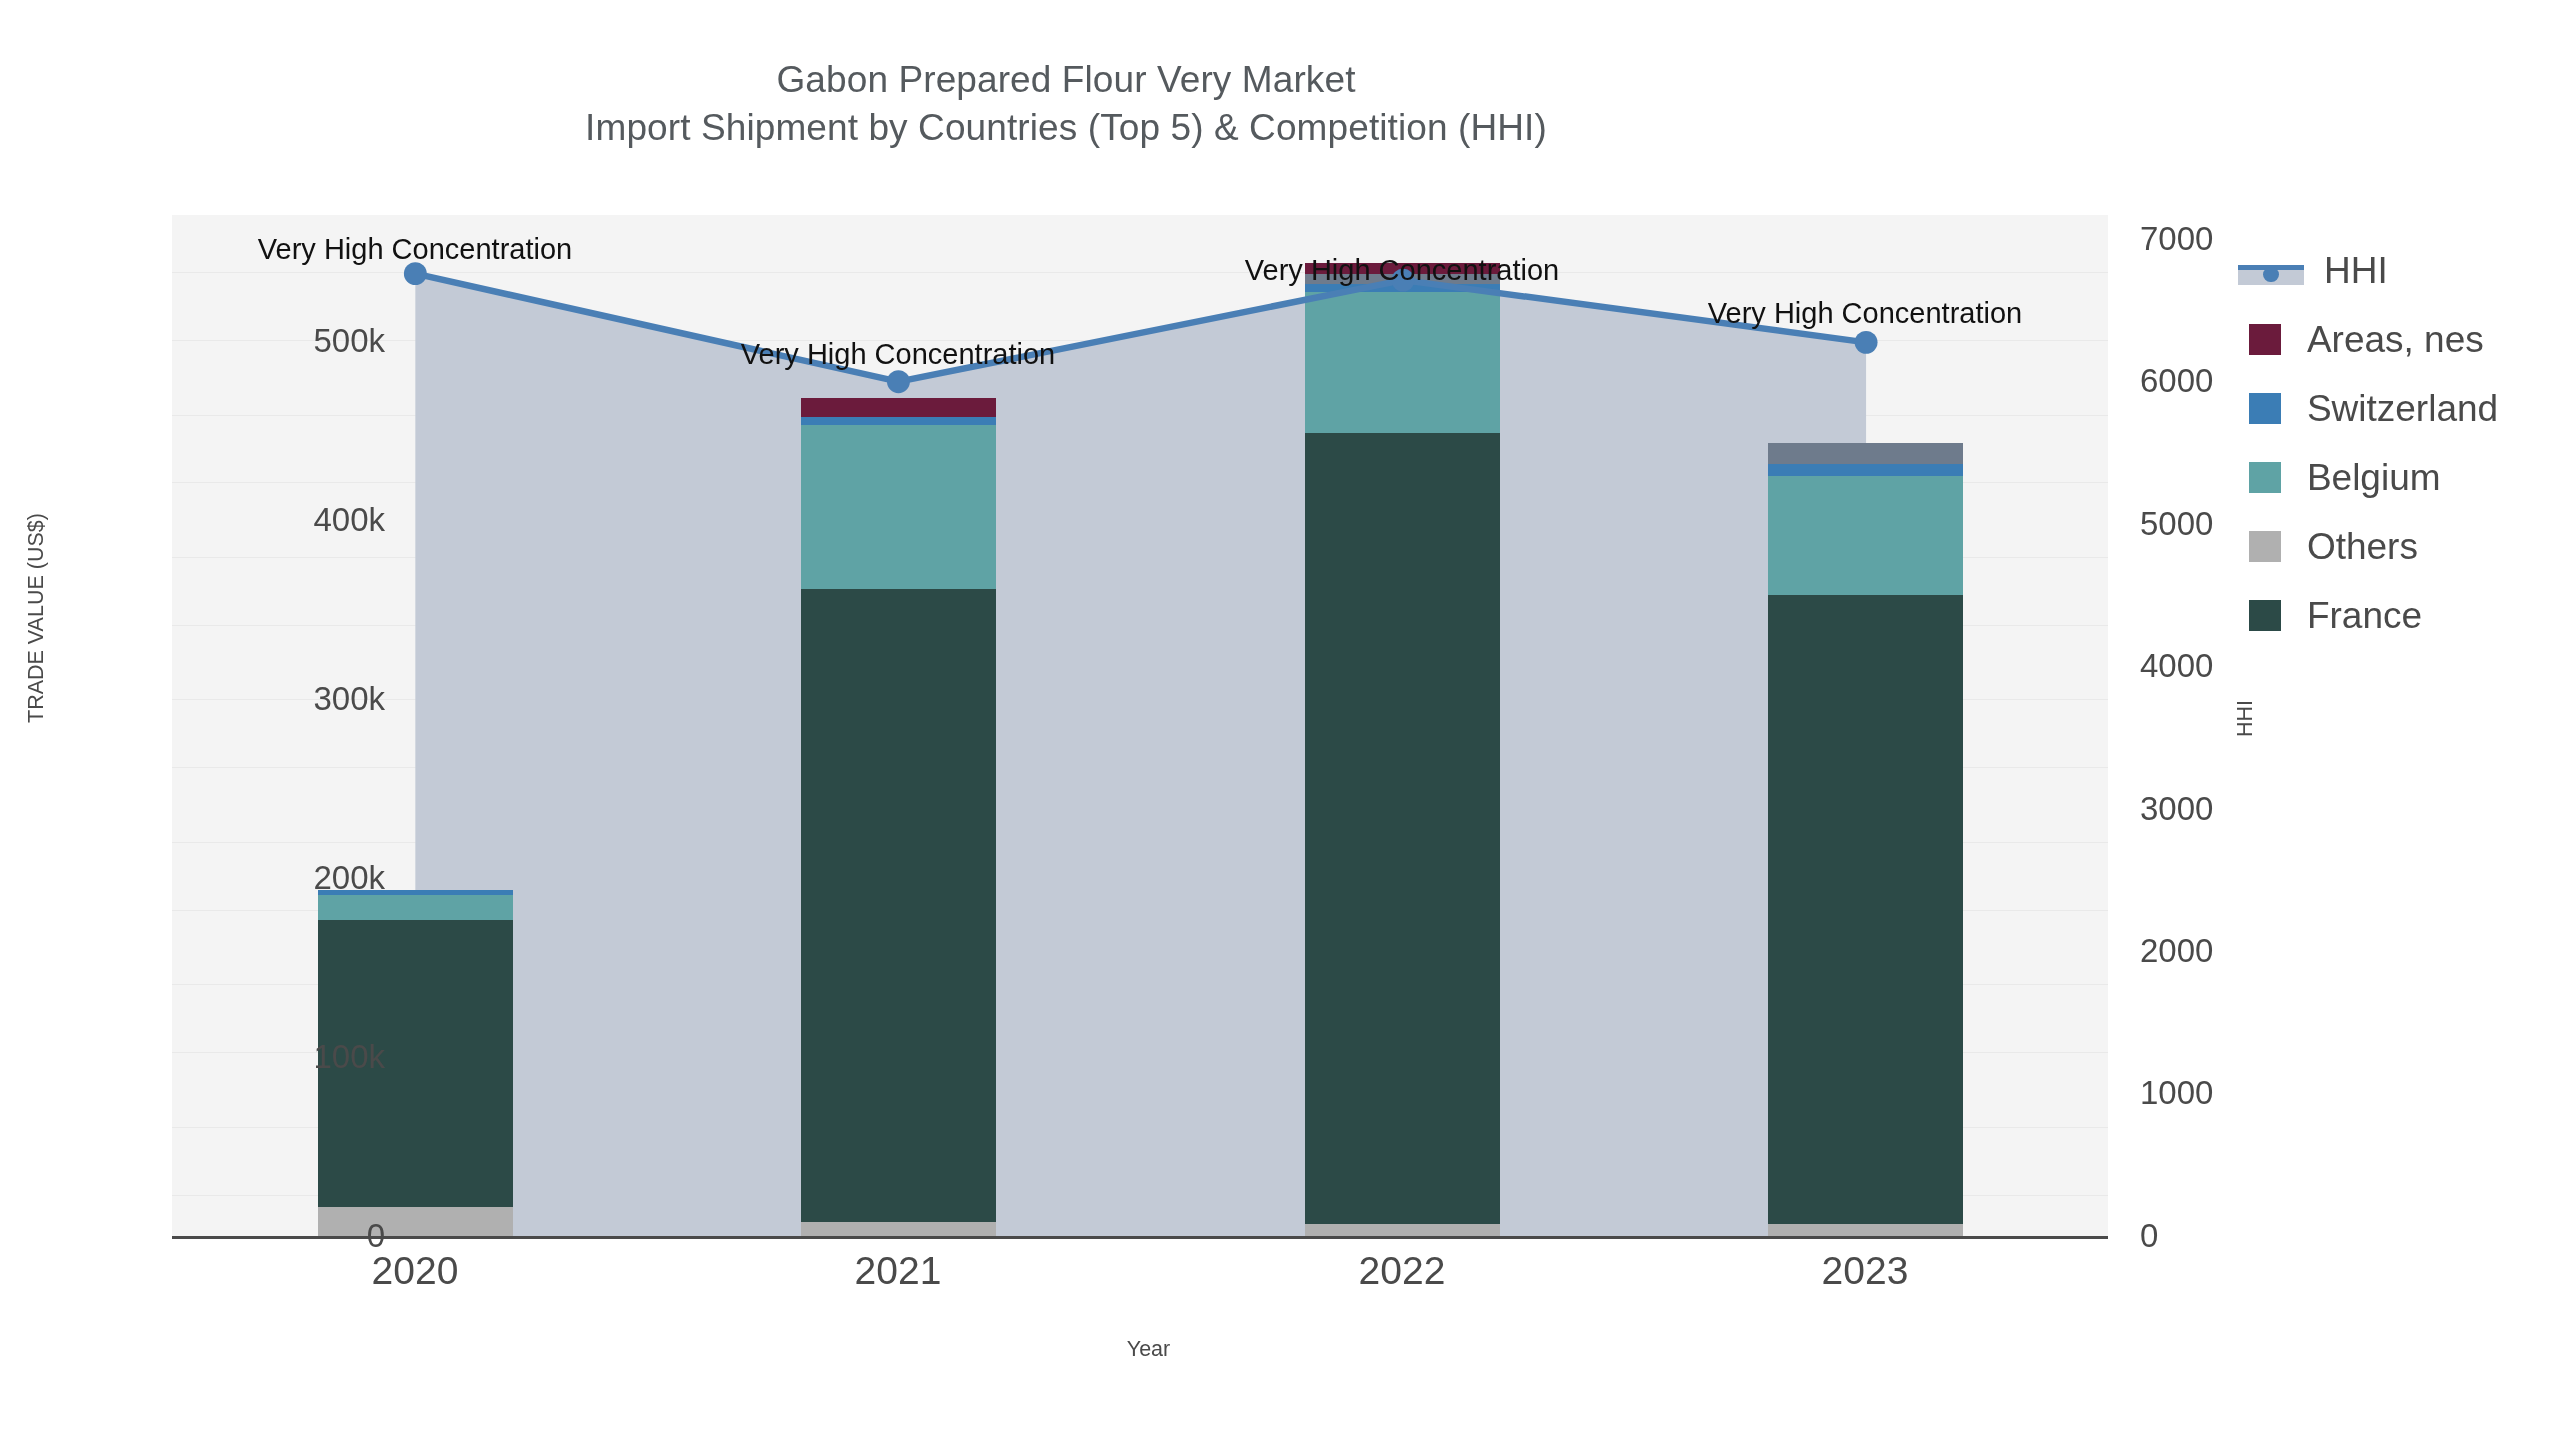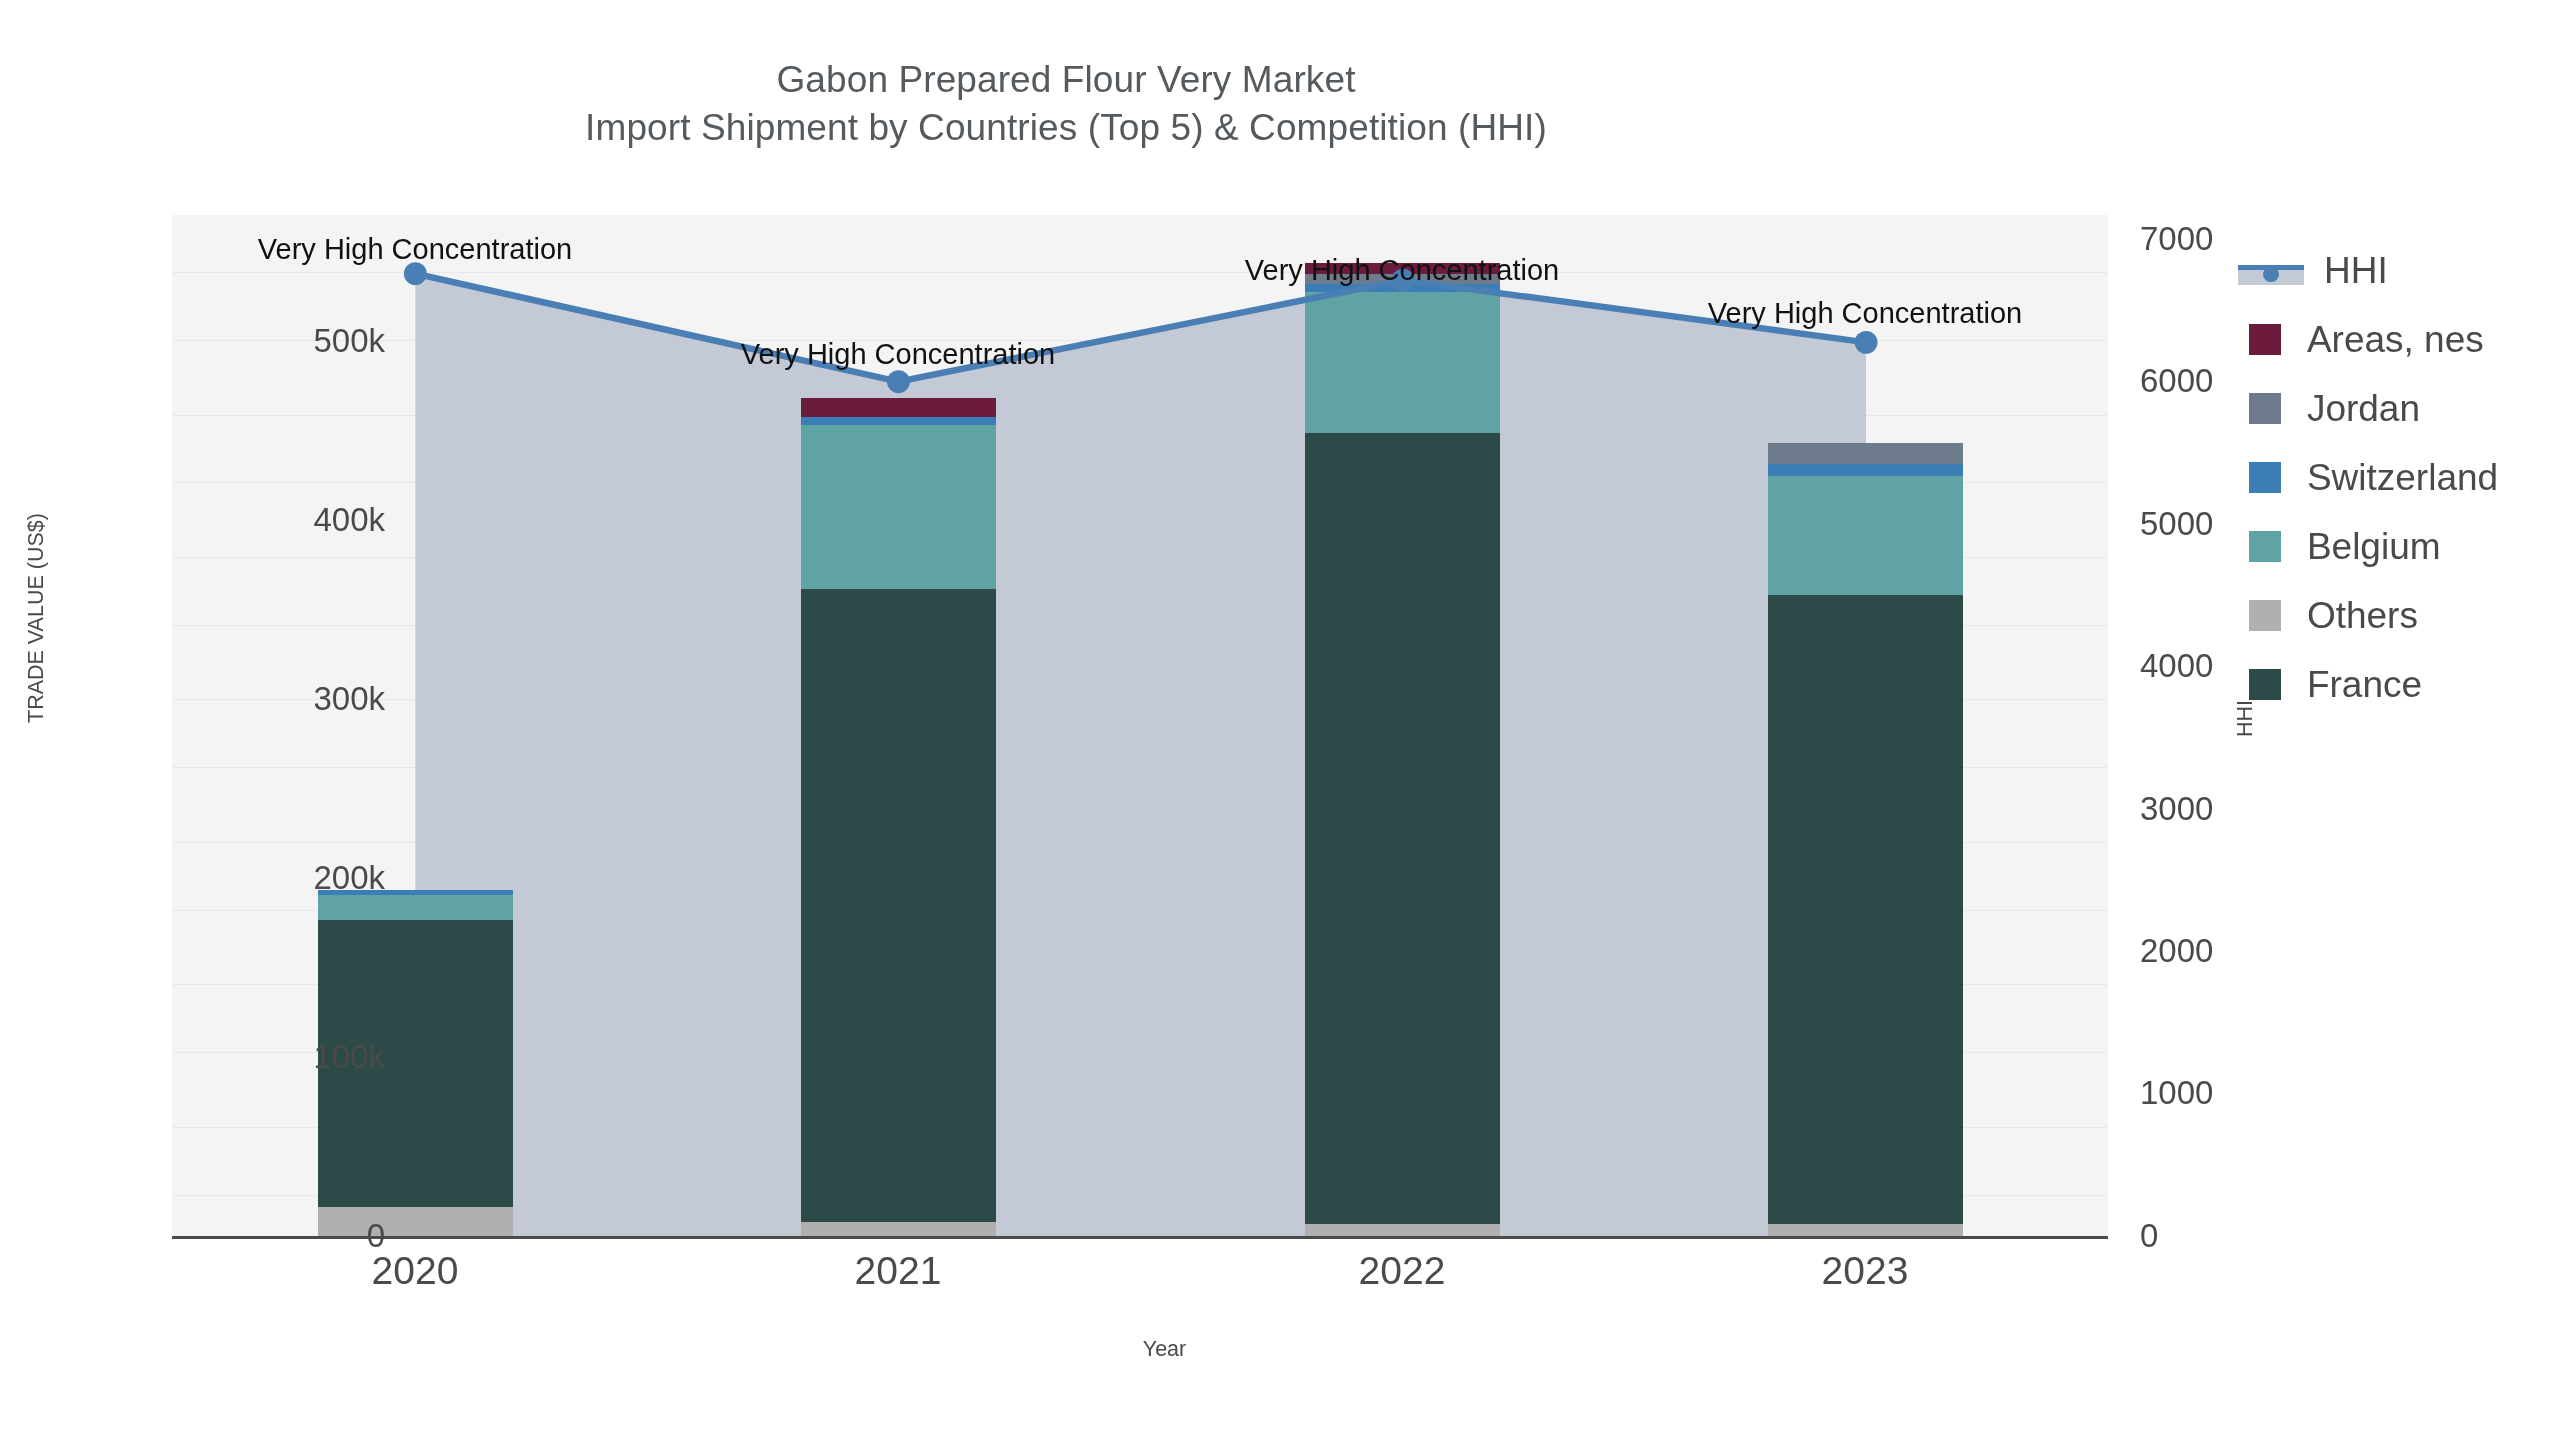--- a/index.html
+++ b/index.html
@@ -51,21 +51,21 @@
     color:#4a4a4a;font-size:21.5px;white-space:nowrap;
     transform:rotate(-90deg);transform-origin:0 0;
   }
   .xtick{
     position:absolute;top:1249px;
     color:#4a4a4a;font-size:39px;text-align:right;
     transform:translateX(-50%);white-space:nowrap;
   }
   .xlabel{
     position:absolute;left:0;top:1337px;width:2297px;
-    text-align:center;color:#4a4a4a;font-size:21.5px;padding-left:16px;
+    text-align:center;color:#4a4a4a;font-size:21.5px;
   }
 
   
   .bar-seg{position:absolute;}
 
   .annot{
     position:absolute;color:#111111;font-size:29px;
     white-space:nowrap;transform:translateX(-50%);
   }
 
@@ -190,24 +190,20 @@
           <span class="dot"></span>
       </span>
       <span class="legend-label">HHI</span>
     </div>
 
     <div class="legend-row">
       <span class="swatch" style="background:#6b1b3c;"></span>
       <span class="legend-label">Areas, nes</span>
     </div>
 
-    <div class="legend-row">
-      <span class="swatch" style="background:#6e7b8c;"></span>
-      <span class="legend-label">Jordan</span>
-    </div>
 
     <div class="legend-row">
       <span class="swatch" style="background:#3b7db5;"></span>
       <span class="legend-label">Switzerland</span>
     </div>
 
     <div class="legend-row">
       <span class="swatch" style="background:#5fa3a5;"></span>
       <span class="legend-label">Belgium</span>
     </div>

